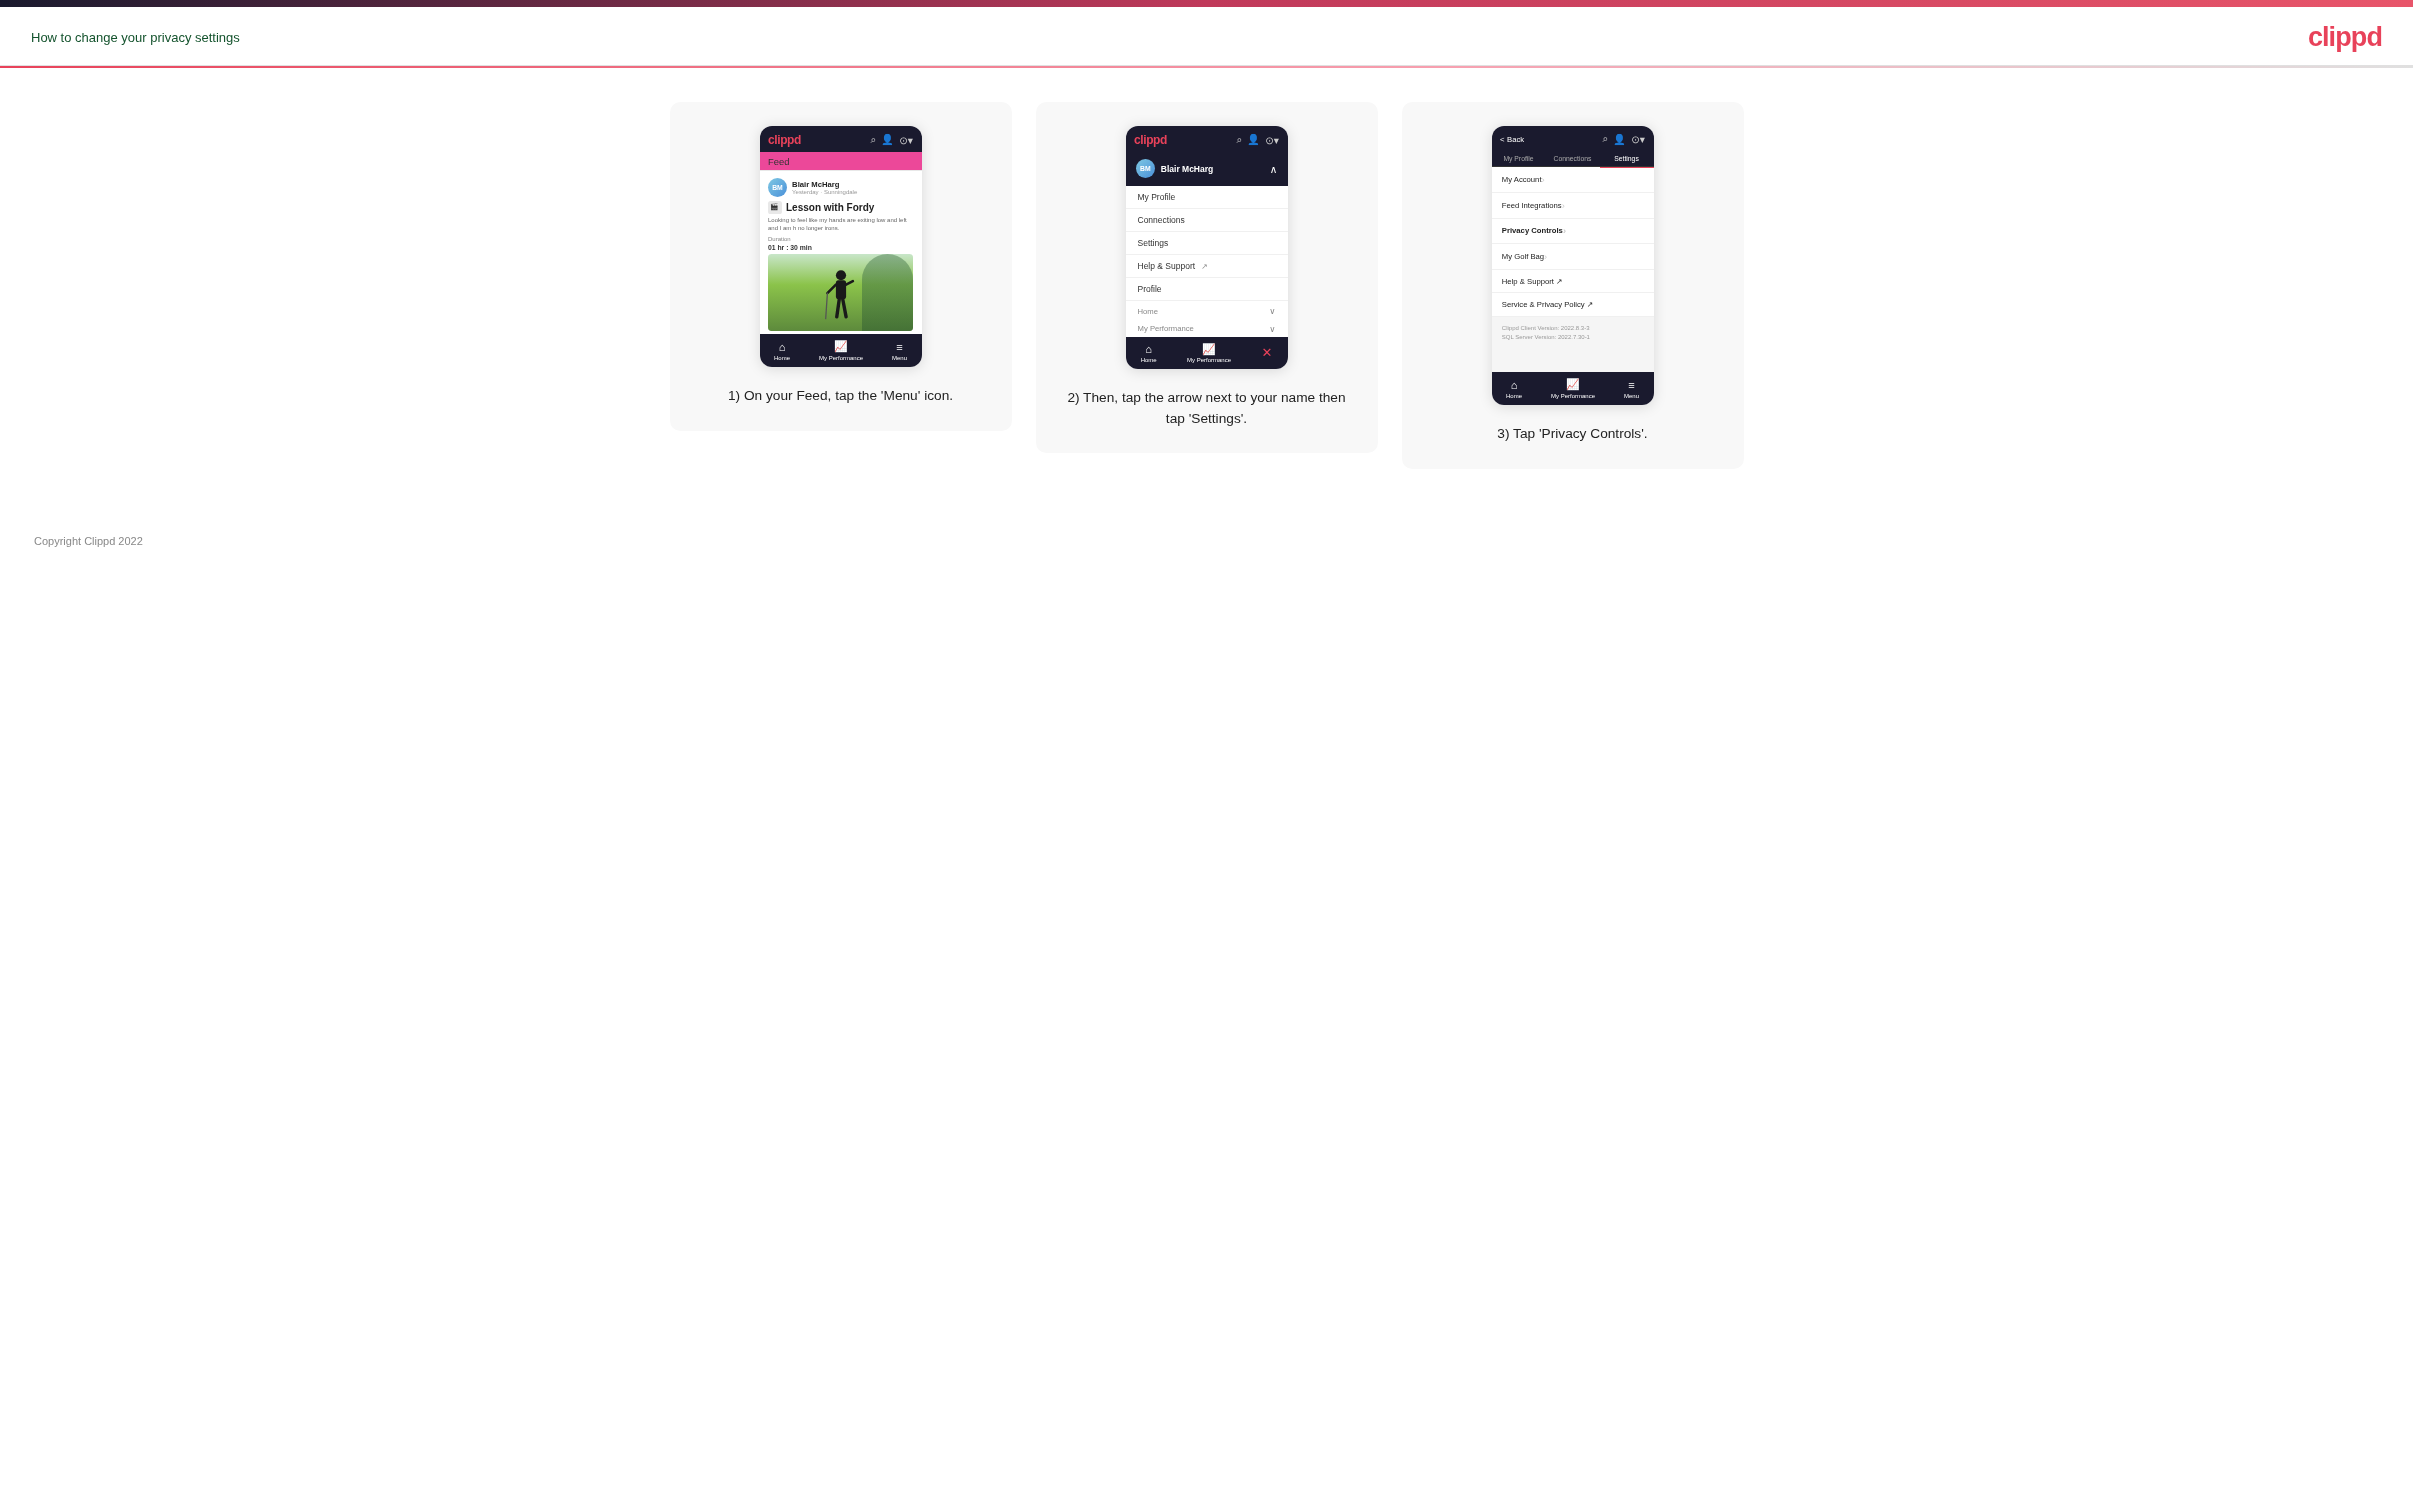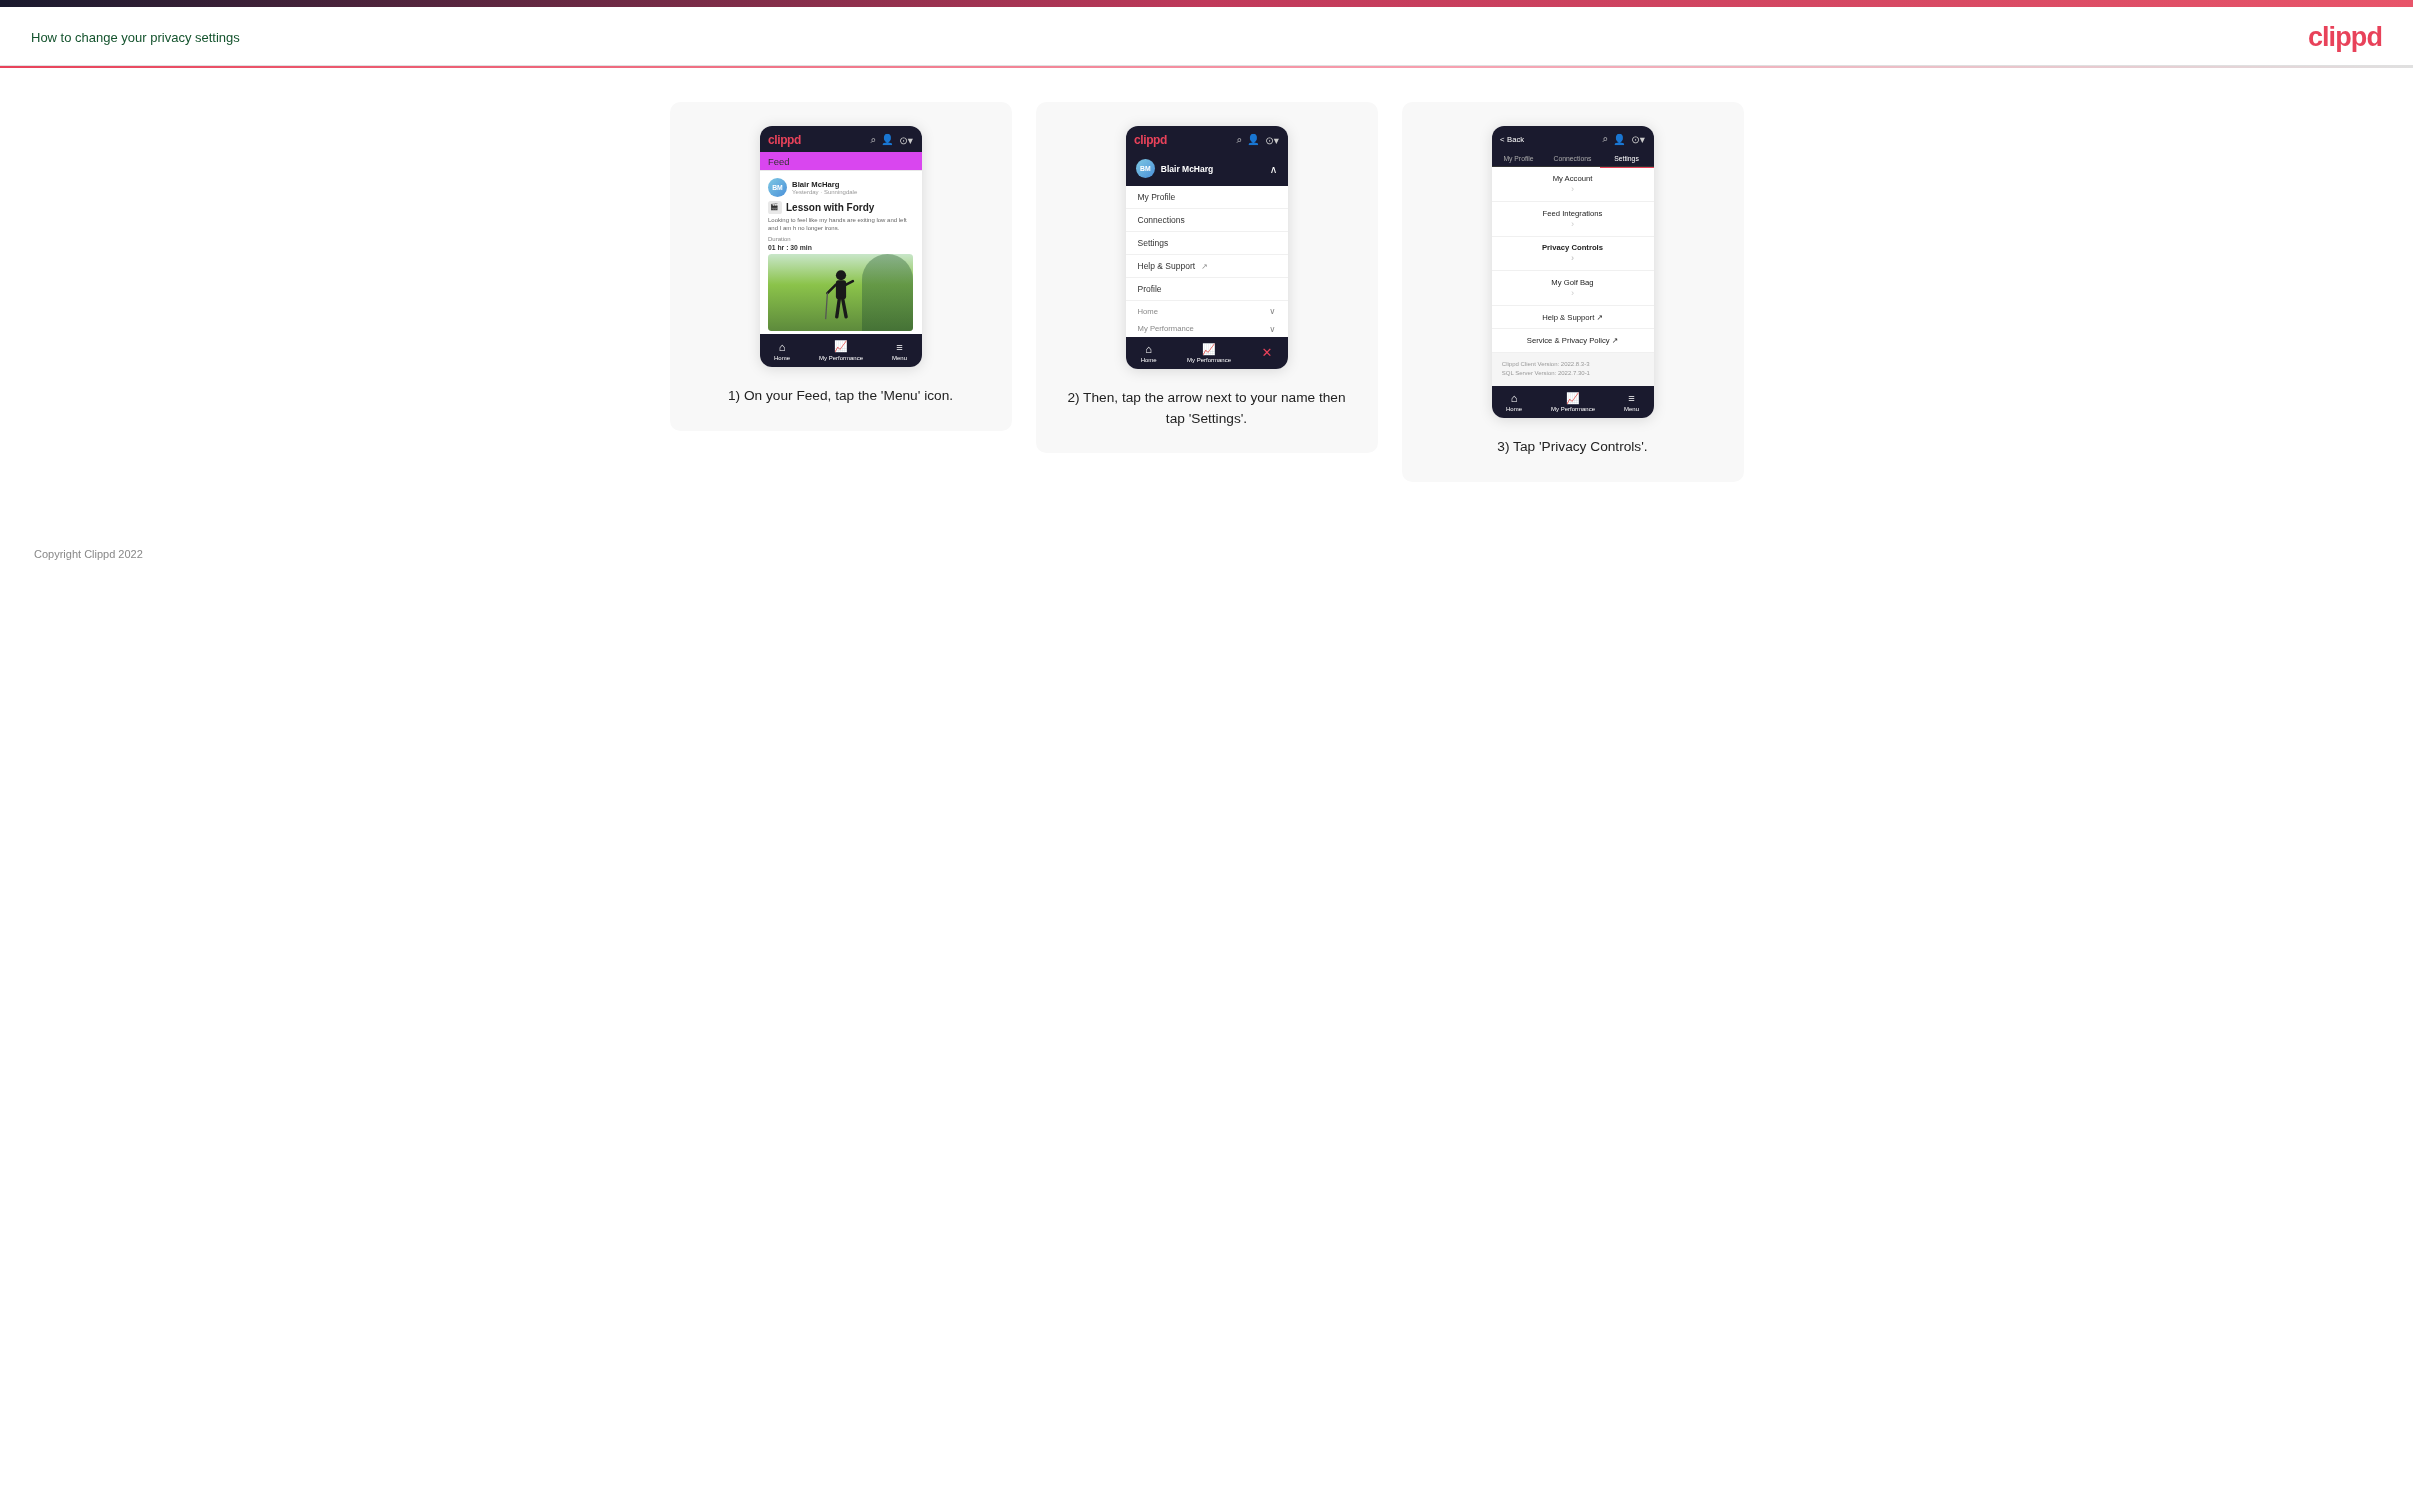--- a/index.html
+++ b/index.html
@@ -119,21 +119,21 @@
     }
     .phone1-icon {
       color: #ccc;
       font-size: 10.3px;
     }
     .phone1-feed-label {
       padding: 4.3px 8.5px 3.4px 8.5px;
       font-size: 9.4px;
       color: #333;
       border-bottom: 0.9px solid #e8e8e8;
-      background: #d946ef;
+      background: #ec4899;
     }
     .phone1-post {
       padding: 6.8px 8.5px 3.4px 8.5px;
       background: #fff;
     }
     .phone1-post-header {
       display: flex;
       align-items: center;
       gap: 5.1px;
       margin-bottom: 3.4px;
@@ -373,21 +373,20 @@
     }
     .phone3-settings-item {
       display: flex;
       align-items: center;
       justify-content: flex-start;
       background: #fff;
       padding: 6.8px 10.3px;
       border-bottom: 0.9px solid #f0f0f0;
       font-size: 7.7px;
       color: #222;
-      flex-direction: column;
     }
     .phone3-settings-item.highlighted {
       background: #fff;
       font-weight: 600;
     }
     .phone3-chevron-right {
       color: #ccc;
       font-size: 9.4px;
     }
     .phone3-version {

